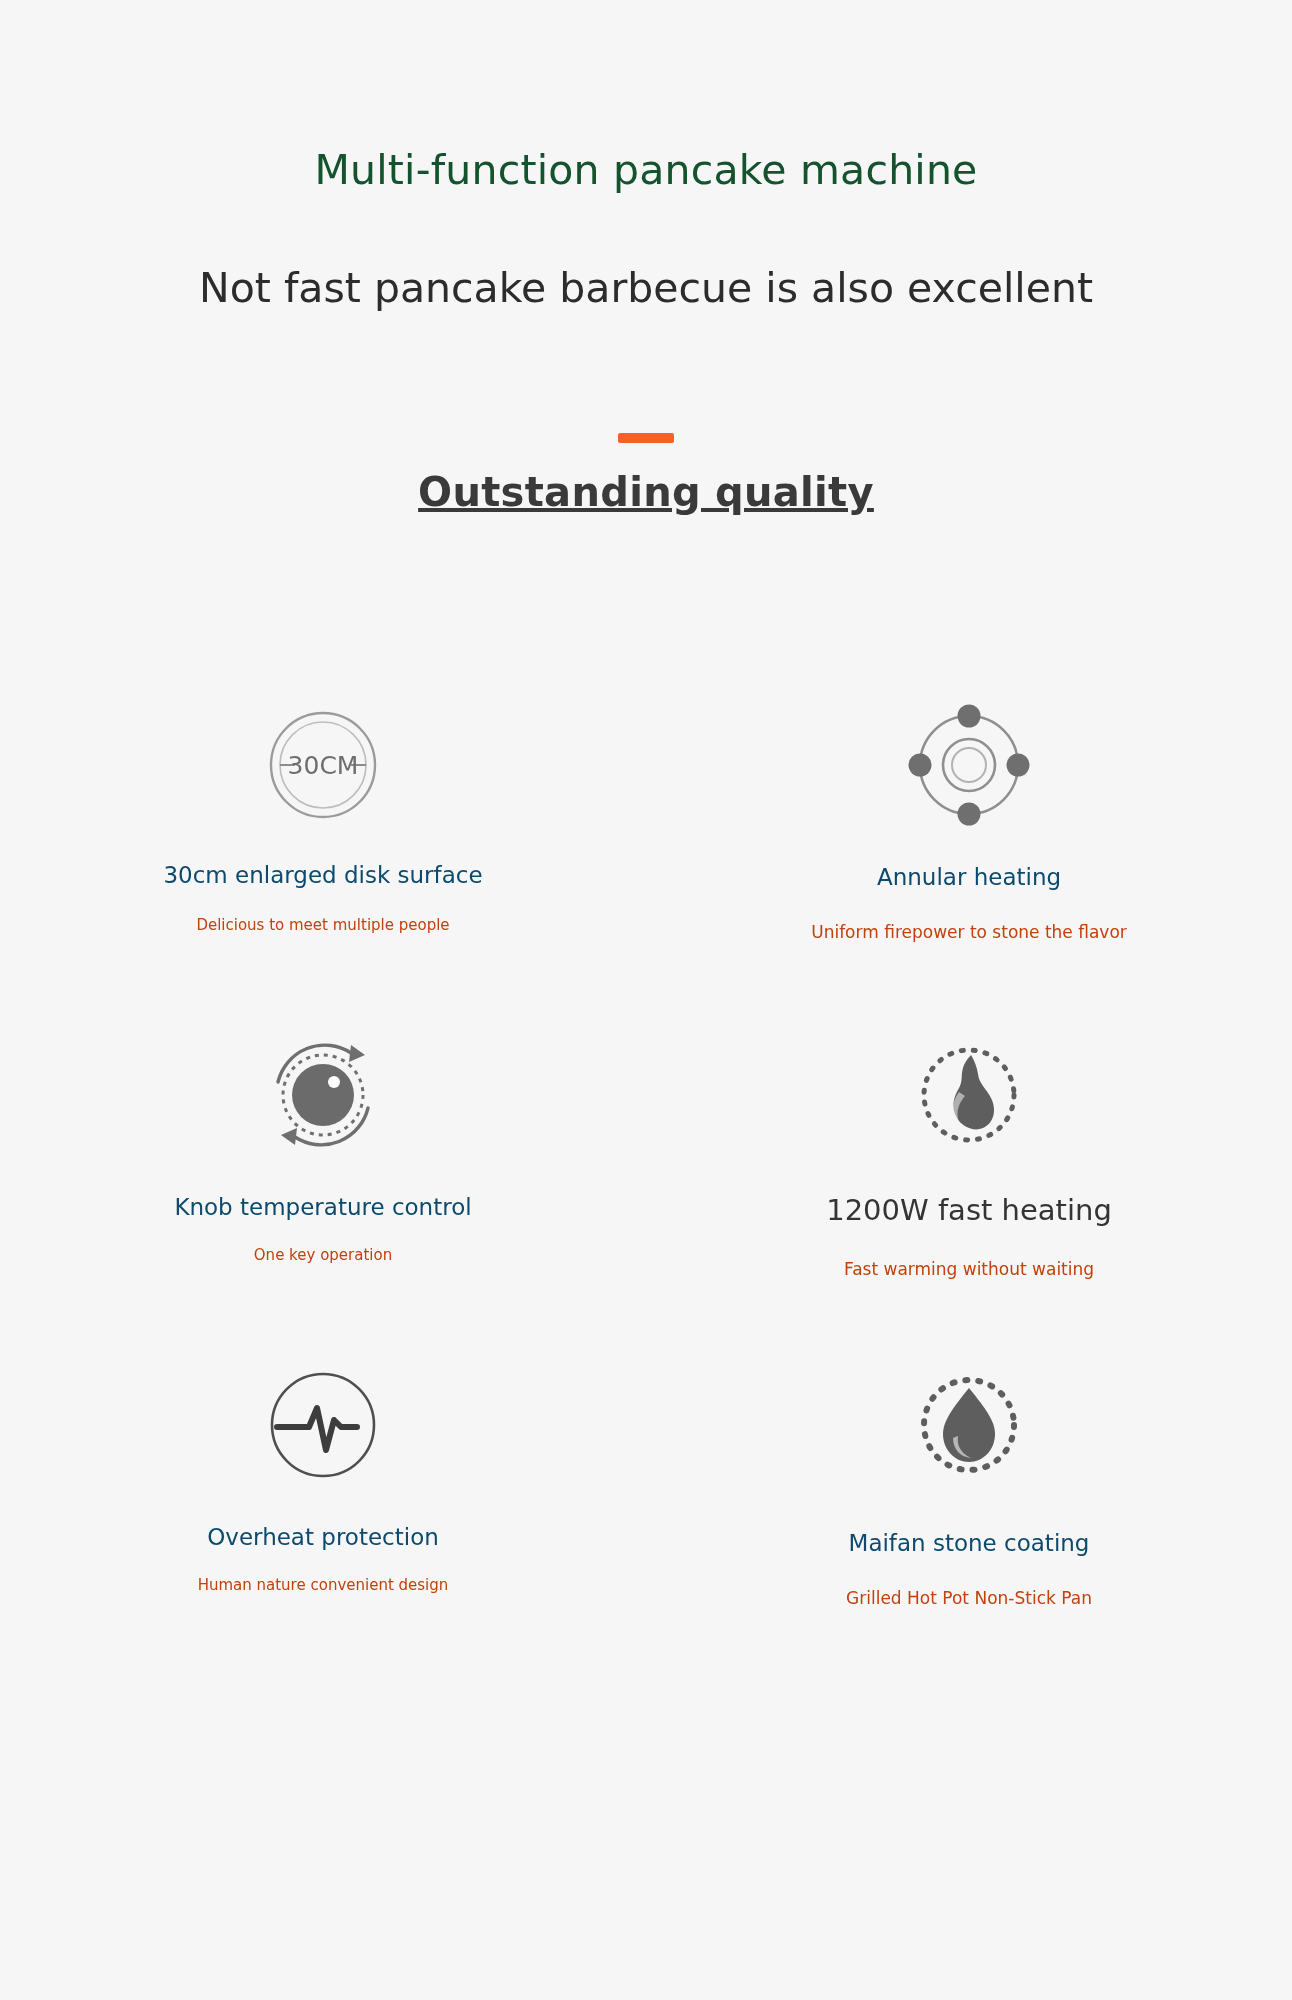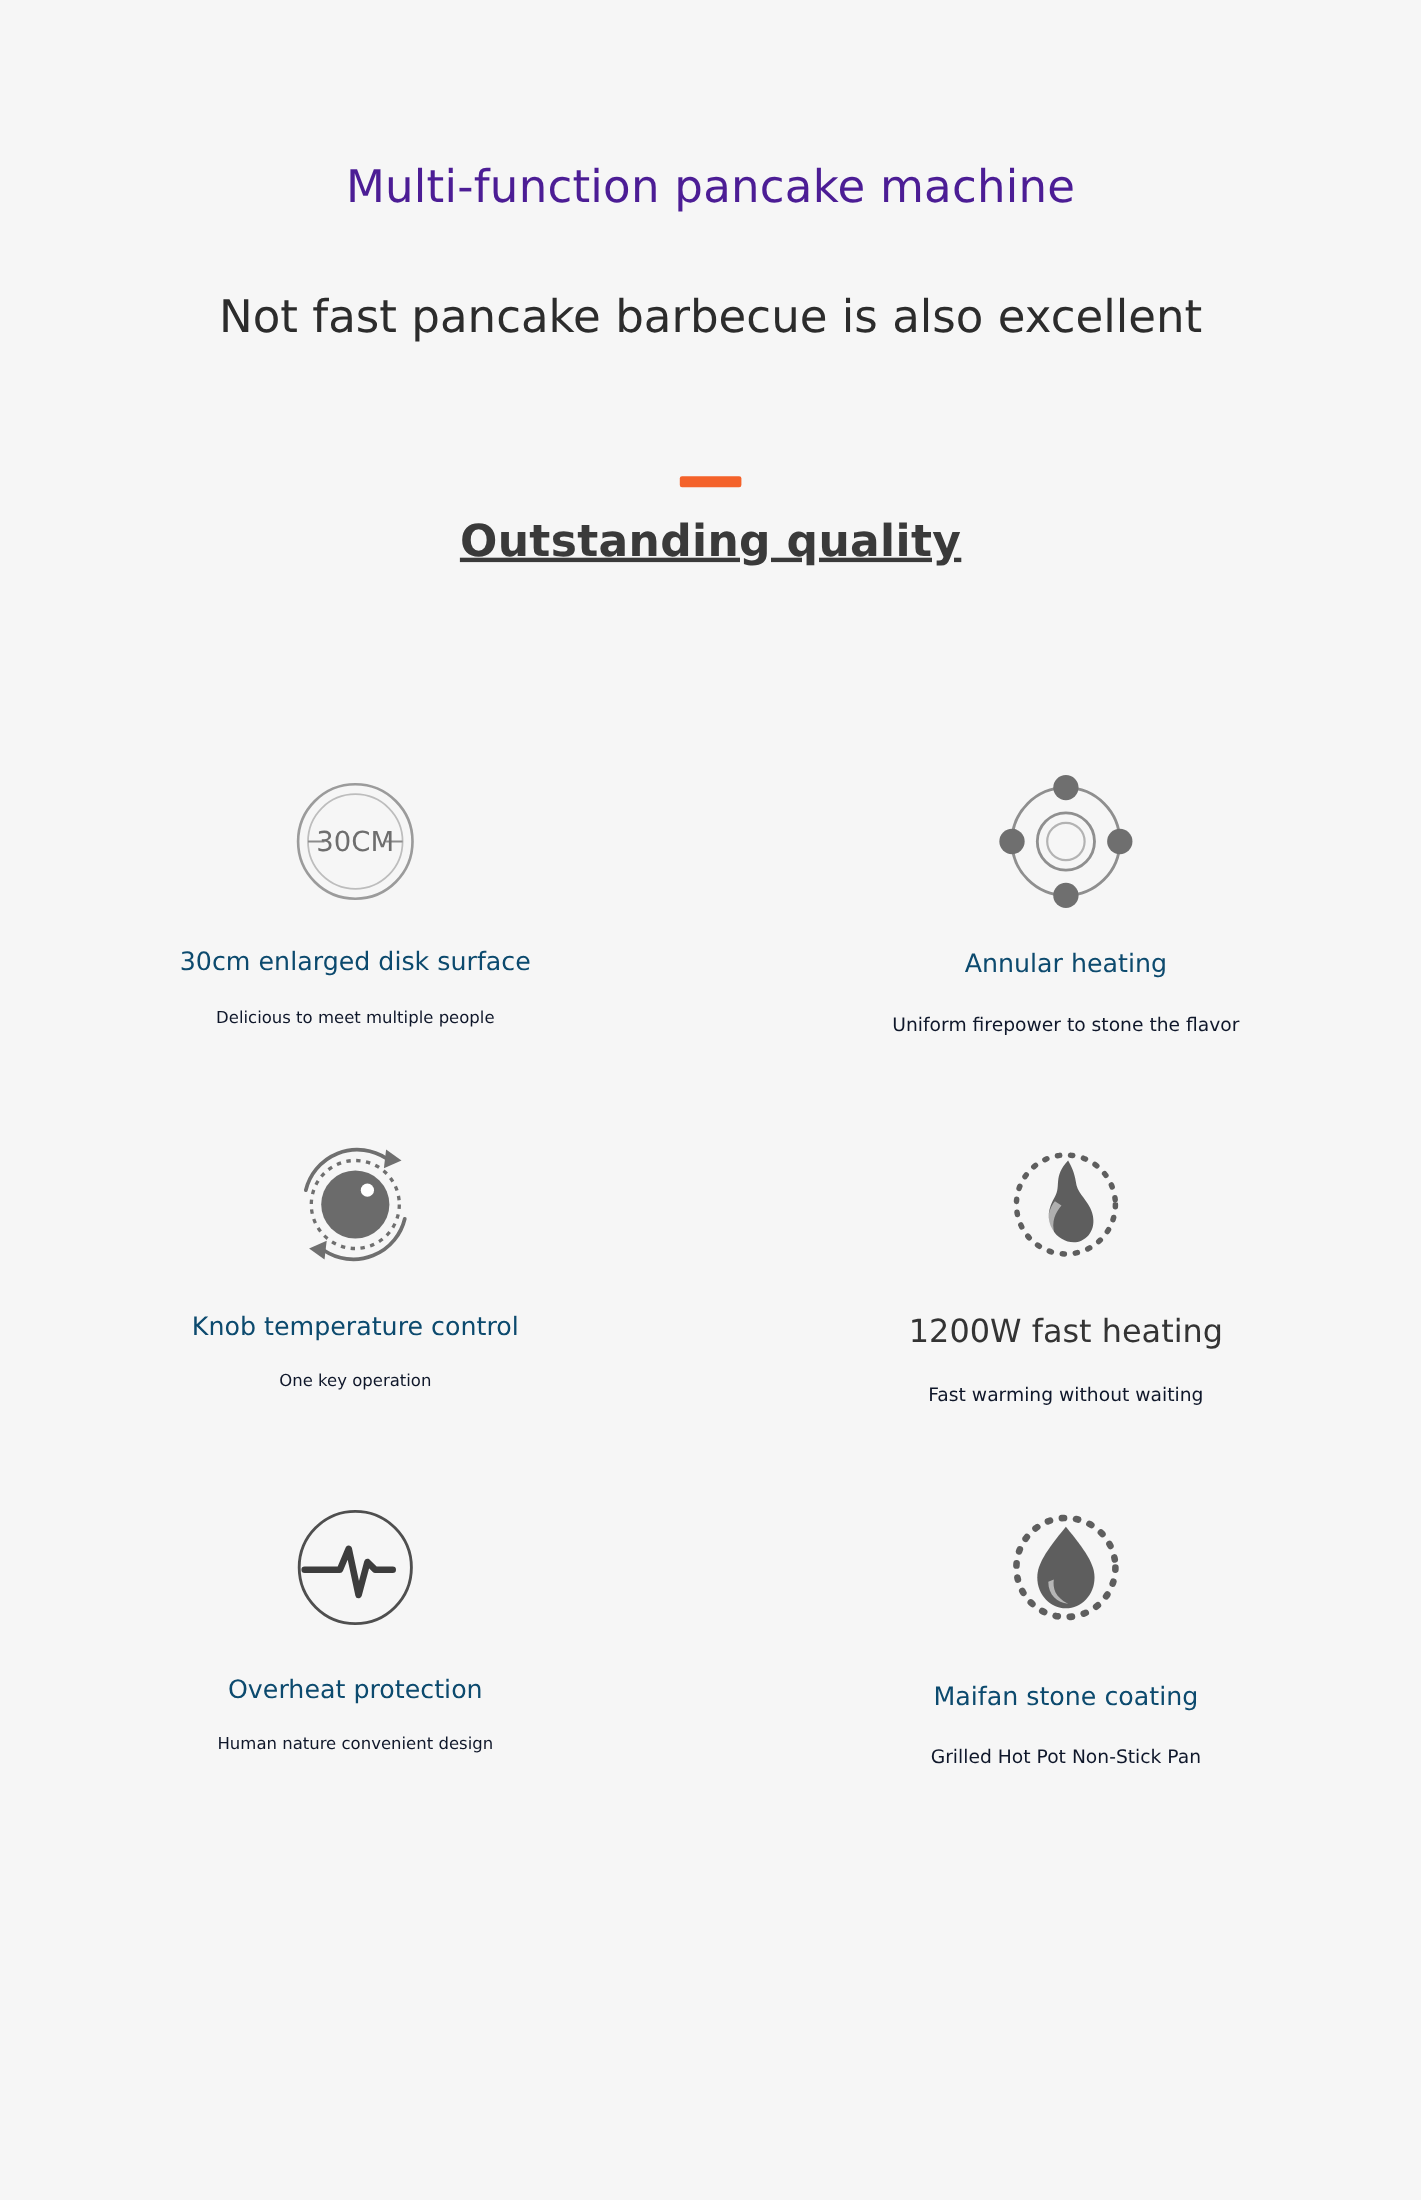--- a/index.html
+++ b/index.html
@@ -20,21 +20,21 @@
     height: 2000px;
     background: #f6f6f6;
     overflow: hidden;
   }
 
   
   .headline {
     text-align: center;
     font-size: 41px;
     font-weight: 400;
-    color: #4c1d95;
+    color: #14532d;
     letter-spacing: 0.2px;
     margin: 0;
     padding-top: 148px;
     line-height: 1.1;
   }
   .subhead {
     text-align: center;
     font-size: 41px;
     font-weight: 400;
     color: #2c2c2c;
@@ -94,21 +94,21 @@
     margin-top: 8px;
     font-weight: 400;
     max-width: 330px;
   }
   .f-title.big {
     font-size: 29px;
     color: #343434;
   }
   .f-desc {
     font-size: 15px;
-    color: #0f172a;
+    color: #c2410c;
     text-align: right;
     line-height: 1.35;
     margin-top: 22px;
     max-width: 320px;
   }
   .f-desc.md {
     font-size: 17px;
   }
   
   .cell.c0 .f-title { margin-top: 6px; }

